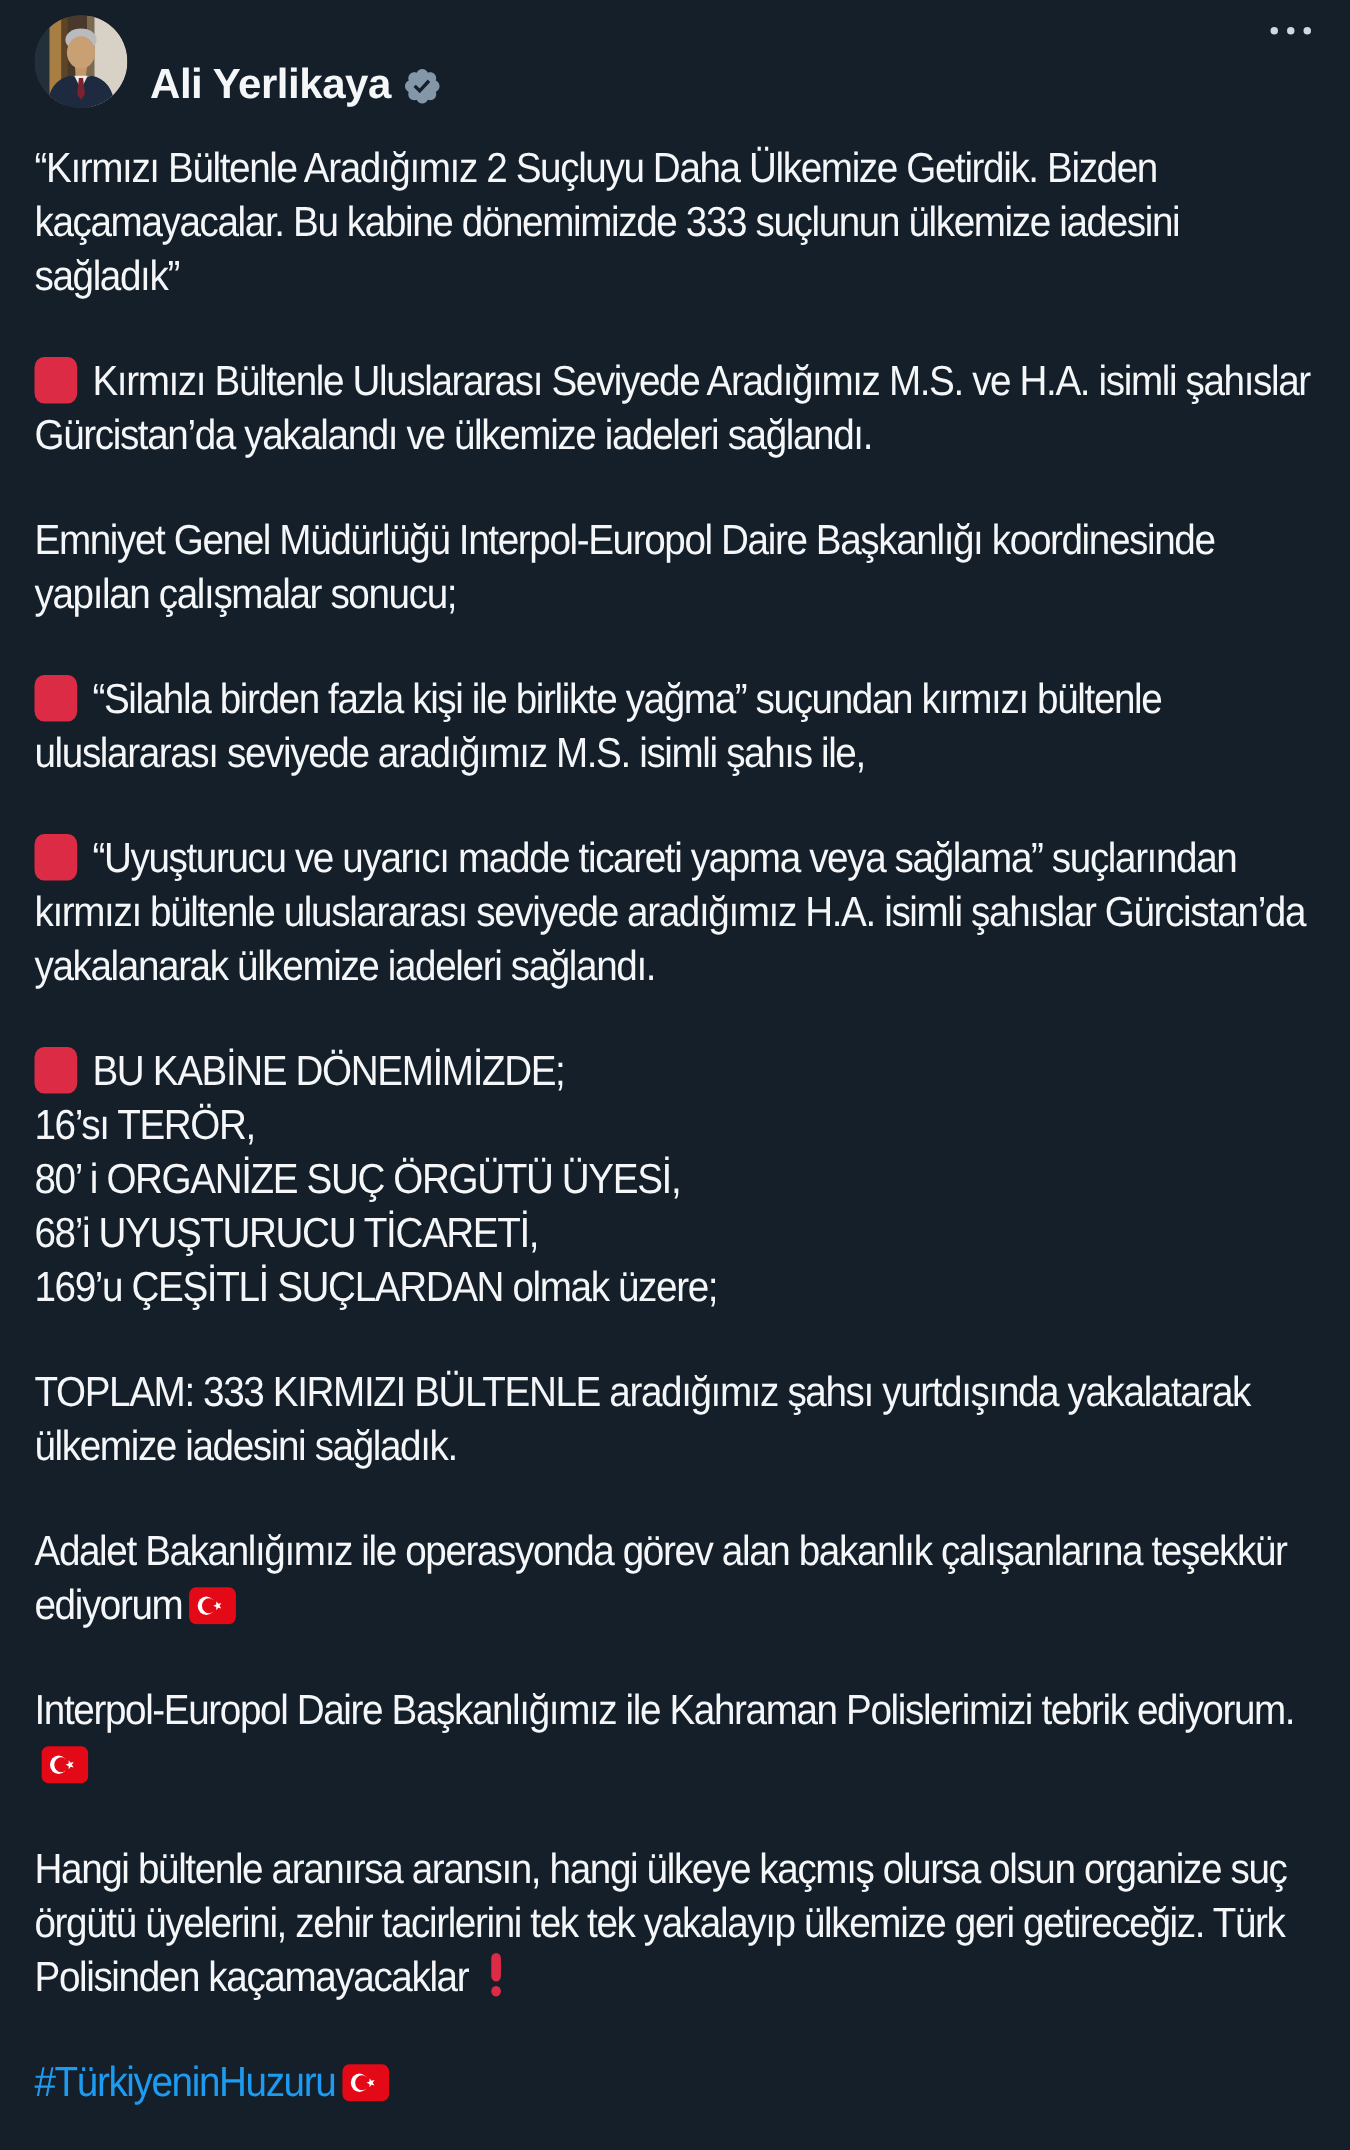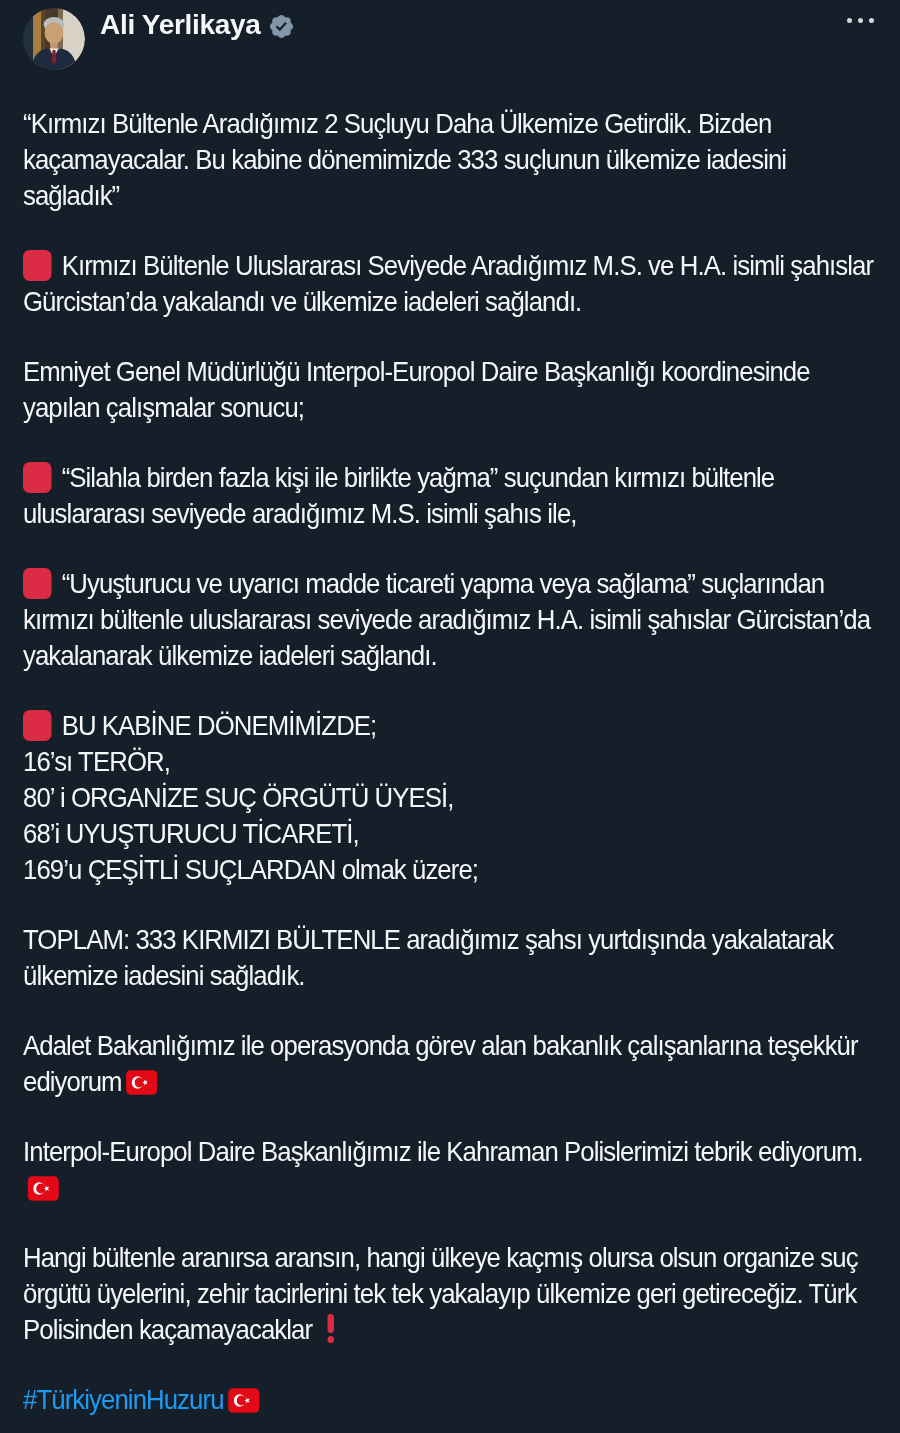--- a/index.html
+++ b/index.html
@@ -6,21 +6,21 @@
     --bg:#151f2a; --text:#f4f6f8; --muted:#8b98a5; --link:#1d9bf0;
     --emoji-red:#dc2b45; --flag-red:#e30917; --badge:#8497a9;
   }
   html,body{margin:0;padding:0}
   body{
     width:900px;height:1433px;overflow:hidden;
     background:var(--bg);
     font-family:"Liberation Sans","DejaVu Sans",sans-serif;
   }
   .tweet{position:relative;padding:8px 0 0 23px}
-  .header{display:flex;align-items:flex-start;margin-bottom:34px;height:64px}
+  .header{display:flex;align-items:flex-end;margin-bottom:22px;height:64px}
   .avatar{width:62px;height:62px;border-radius:50%;overflow:hidden;flex:0 0 auto;cursor:pointer}
   .avatar svg{display:block}
   .names{margin-left:15px;padding-top:1px}
   .name-row{display:flex;align-items:center;gap:7px}
   .display-name{font-size:28px;font-weight:700;color:var(--text);letter-spacing:-0.3px;cursor:pointer;white-space:nowrap}
   .badge{display:inline-flex;margin-top:3px}
   .handle{font-size:26px;color:var(--muted);margin-top:4px;letter-spacing:-0.3px;cursor:pointer}
   .more{position:absolute;right:22px;top:14px;display:flex;gap:6px;cursor:pointer;padding:4px}
   .more .d{width:5px;height:5px;border-radius:50%;background:#cfd9de}
   .body-text .para{

